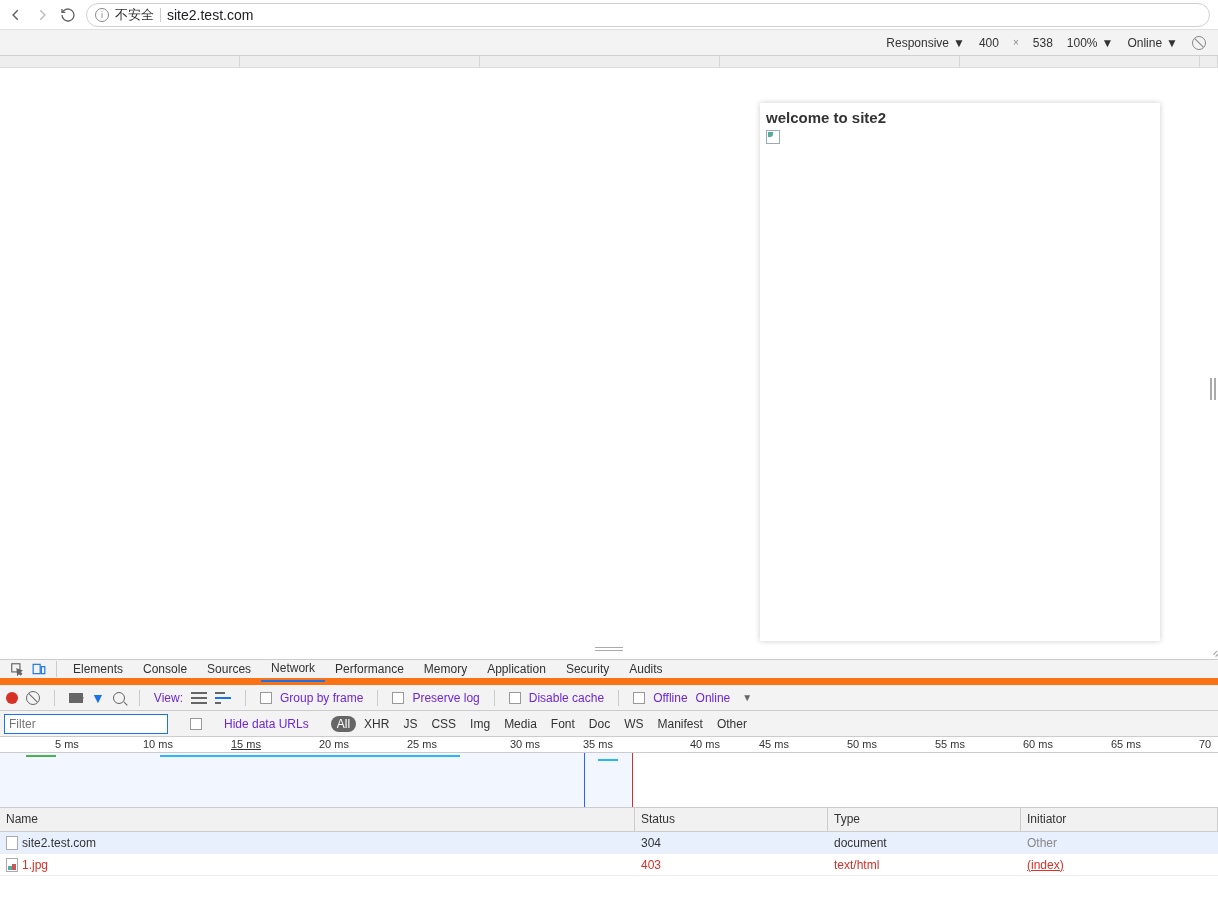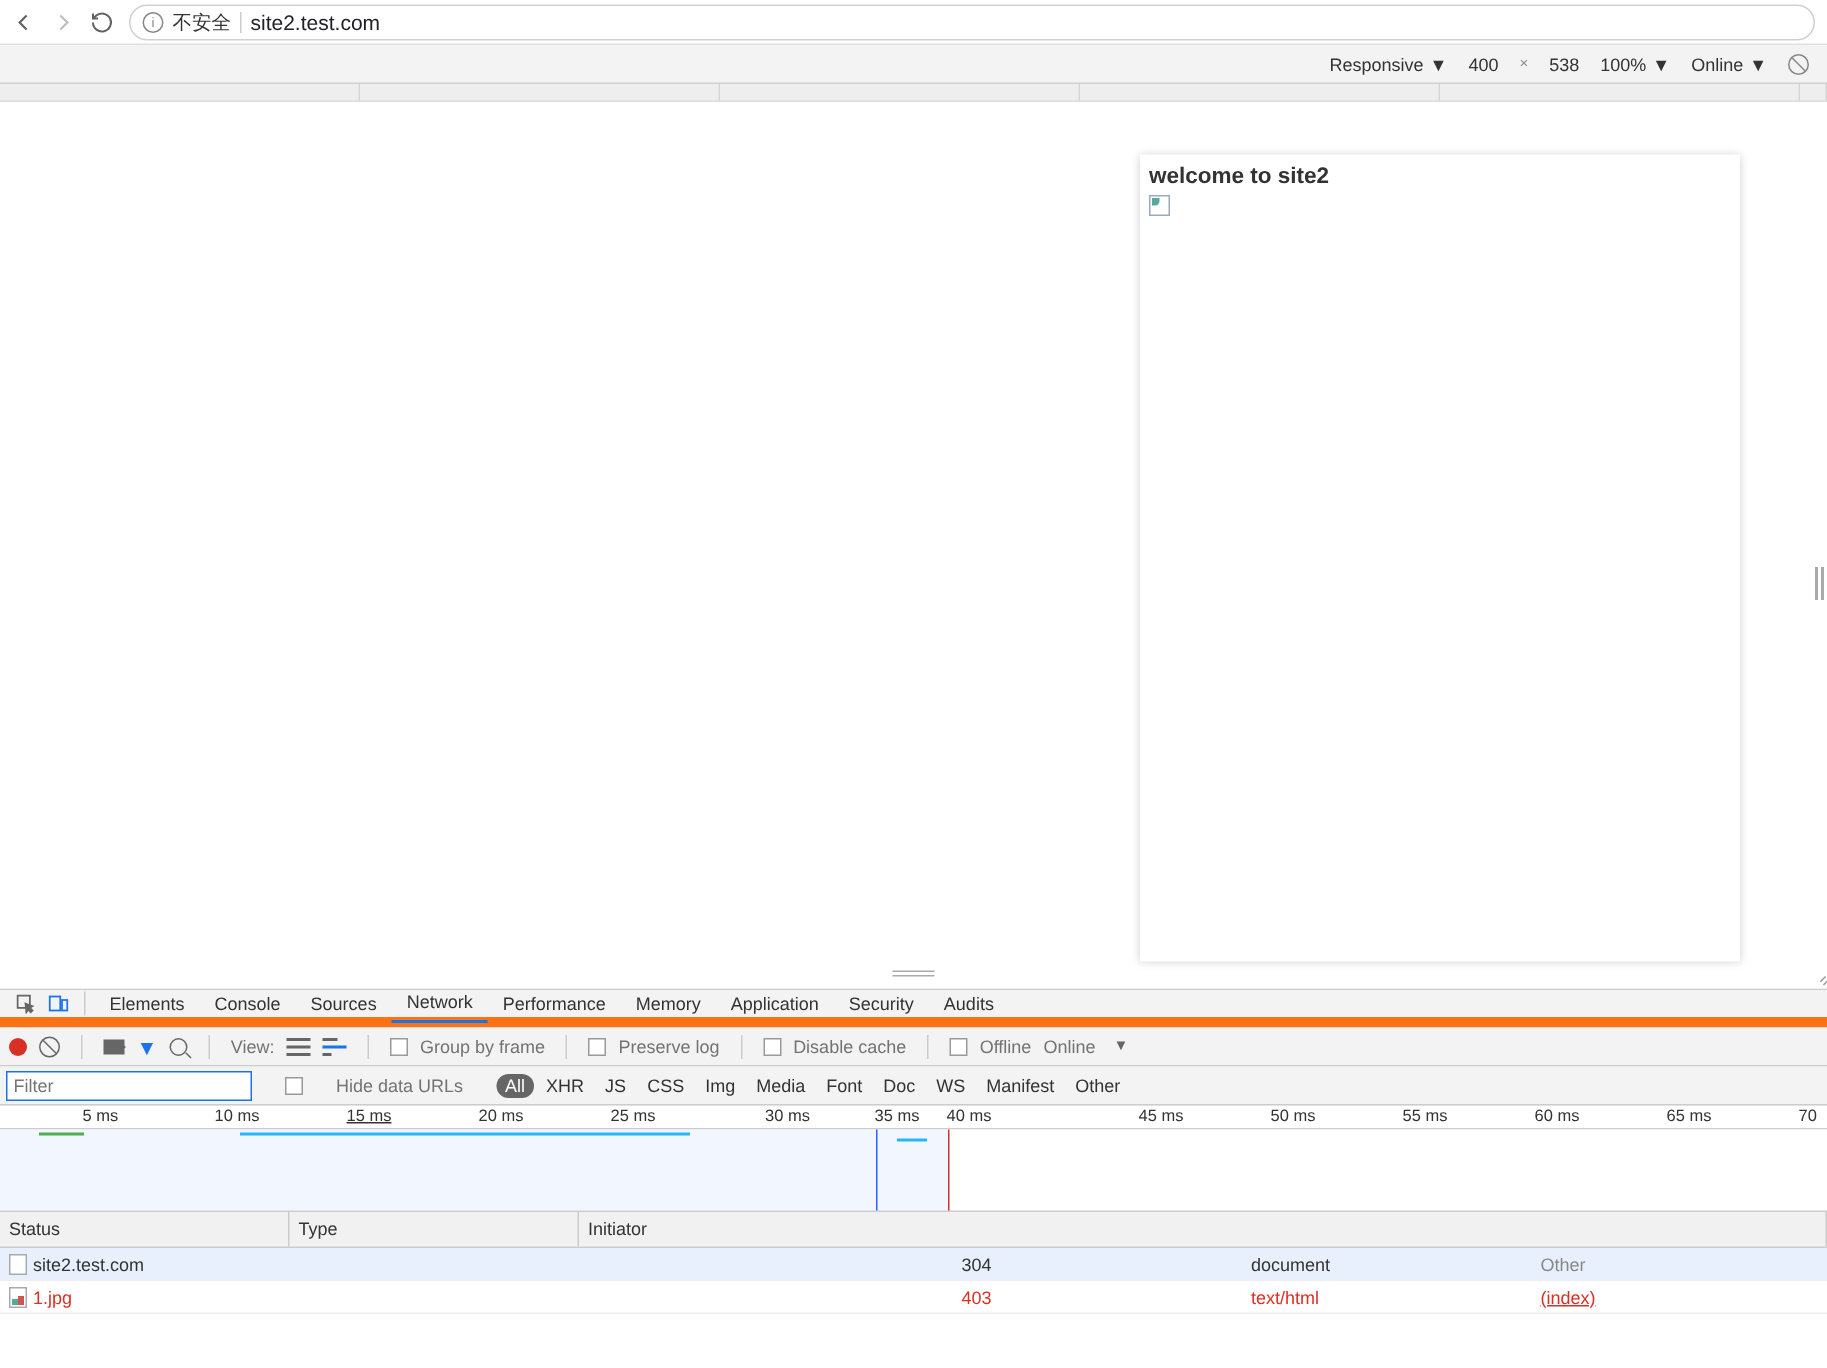--- a/index.html
+++ b/index.html
@@ -52,21 +52,21 @@
 
 .nt-bar { height:26px; background:#f3f3f3; border-bottom:1px solid #ccc; display:flex; align-items:center; padding:0 6px; gap:8px; }
 .rec { width:12px; height:12px; border-radius:50%; background:#d93025; }
 .clr { width:14px; height:14px; border:1.3px solid #666; border-radius:50%; position:relative; }
 .clr:after{content:'';position:absolute;width:12px;height:1.3px;background:#666;top:50%;left:50%;transform:translate(-50%,-50%) rotate(45deg)}
 .cam { width:14px; height:10px; background:#666; position:relative; }
 .cam:after{content:'';position:absolute;right:-4px;top:2px;border:3px solid transparent;border-left:4px solid #666}
 .funnel { color:#1a73e8; font-size:14px; }
 .mag { width:12px;height:12px;border:1.3px solid #666;border-radius:50%;position:relative }
 .mag:after{content:'';position:absolute;width:5px;height:1.3px;background:#666;right:-4px;bottom:-2px;transform:rotate(45deg)}
-.nt-lbl { font-size:12px; color:#737373; }
+.nt-lbl { font-size:12px; color:#6d28d9; }
 .view-btn { width:16px; height:12px; display:flex; flex-direction:column; justify-content:space-between; cursor:pointer; }
 .view-btn span{height:2px;background:#666}
 .view-btn.wf span:nth-child(1){width:60%}.view-btn.wf span:nth-child(2){width:100%;background:#1a73e8}.view-btn.wf span:nth-child(3){width:40%}
 .cbx { width:12px; height:12px; border:1px solid #999; background:#fff; }
 .menu-tri { color:#666; font-size:10px; margin-left:4px; }
 
 
 .fl-bar { height:26px; background:#f3f3f3; border-bottom:1px solid #ccc; display:flex; align-items:center; padding:0 4px; gap:22px; }
 .fl-input { width:164px; height:20px; border:1px solid #1a73e8; padding:0 4px; font-size:12px; outline:none; }
 .pill { padding:1px 6px; border-radius:8px; font-size:12px; cursor:pointer; }
@@ -247,38 +247,39 @@
 </div>
 
 <div class="tl-head" id="tl-head">
     <div style="left: 55px;">5 ms</div>
     <div style="left: 143px;">10 ms</div>
     <div style="left: 231px; text-decoration: underline;">15 ms</div>
     <div style="left: 319px;">20 ms</div>
     <div style="left: 407px;">25 ms</div>
     <div style="left: 510px;">30 ms</div>
     <div style="left: 583px;">35 ms</div>
-    <div style="left: 631px;">40 ms</div>
+    <div style="left: 690px;">40 ms</div>
     <div style="left: 759px;">45 ms</div>
     <div style="left: 847px;">50 ms</div>
     <div style="left: 935px;">55 ms</div>
     <div style="left: 1023px;">60 ms</div>
     <div style="left: 1111px;">65 ms</div>
     <div style="left: 1199px;">70</div>
   </div>
 <div class="tl-body">
   <div class="tl-sel" style="left:0;width:632px"></div>
   <div class="tl-bar" style="left:26px;width:30px;top:2px;background:#4caf50"></div>
   <div class="tl-bar" style="left:160px;width:300px;top:2px;background:#29b6f6"></div>
   <div class="tl-bar" style="left:598px;width:20px;top:6px;background:#29b6f6"></div>
   <div class="tl-line" style="left:584px;background:#2962ff"></div>
   <div class="tl-line" style="left:632px;background:#d32f2f"></div>
 </div>
 
 <div class="rq-head">
+  <div class="col-name">Name</div>
   <div class="col-status">Status</div>
   <div class="col-type">Type</div>
   <div class="col-init">Initiator</div>
 </div>
 <div id="rq-body">
     <div class="rq-row sel">
       <div class="col-name">
         <span class="f-ico "></span>
         <span>site2.test.com</span>
       </div>

